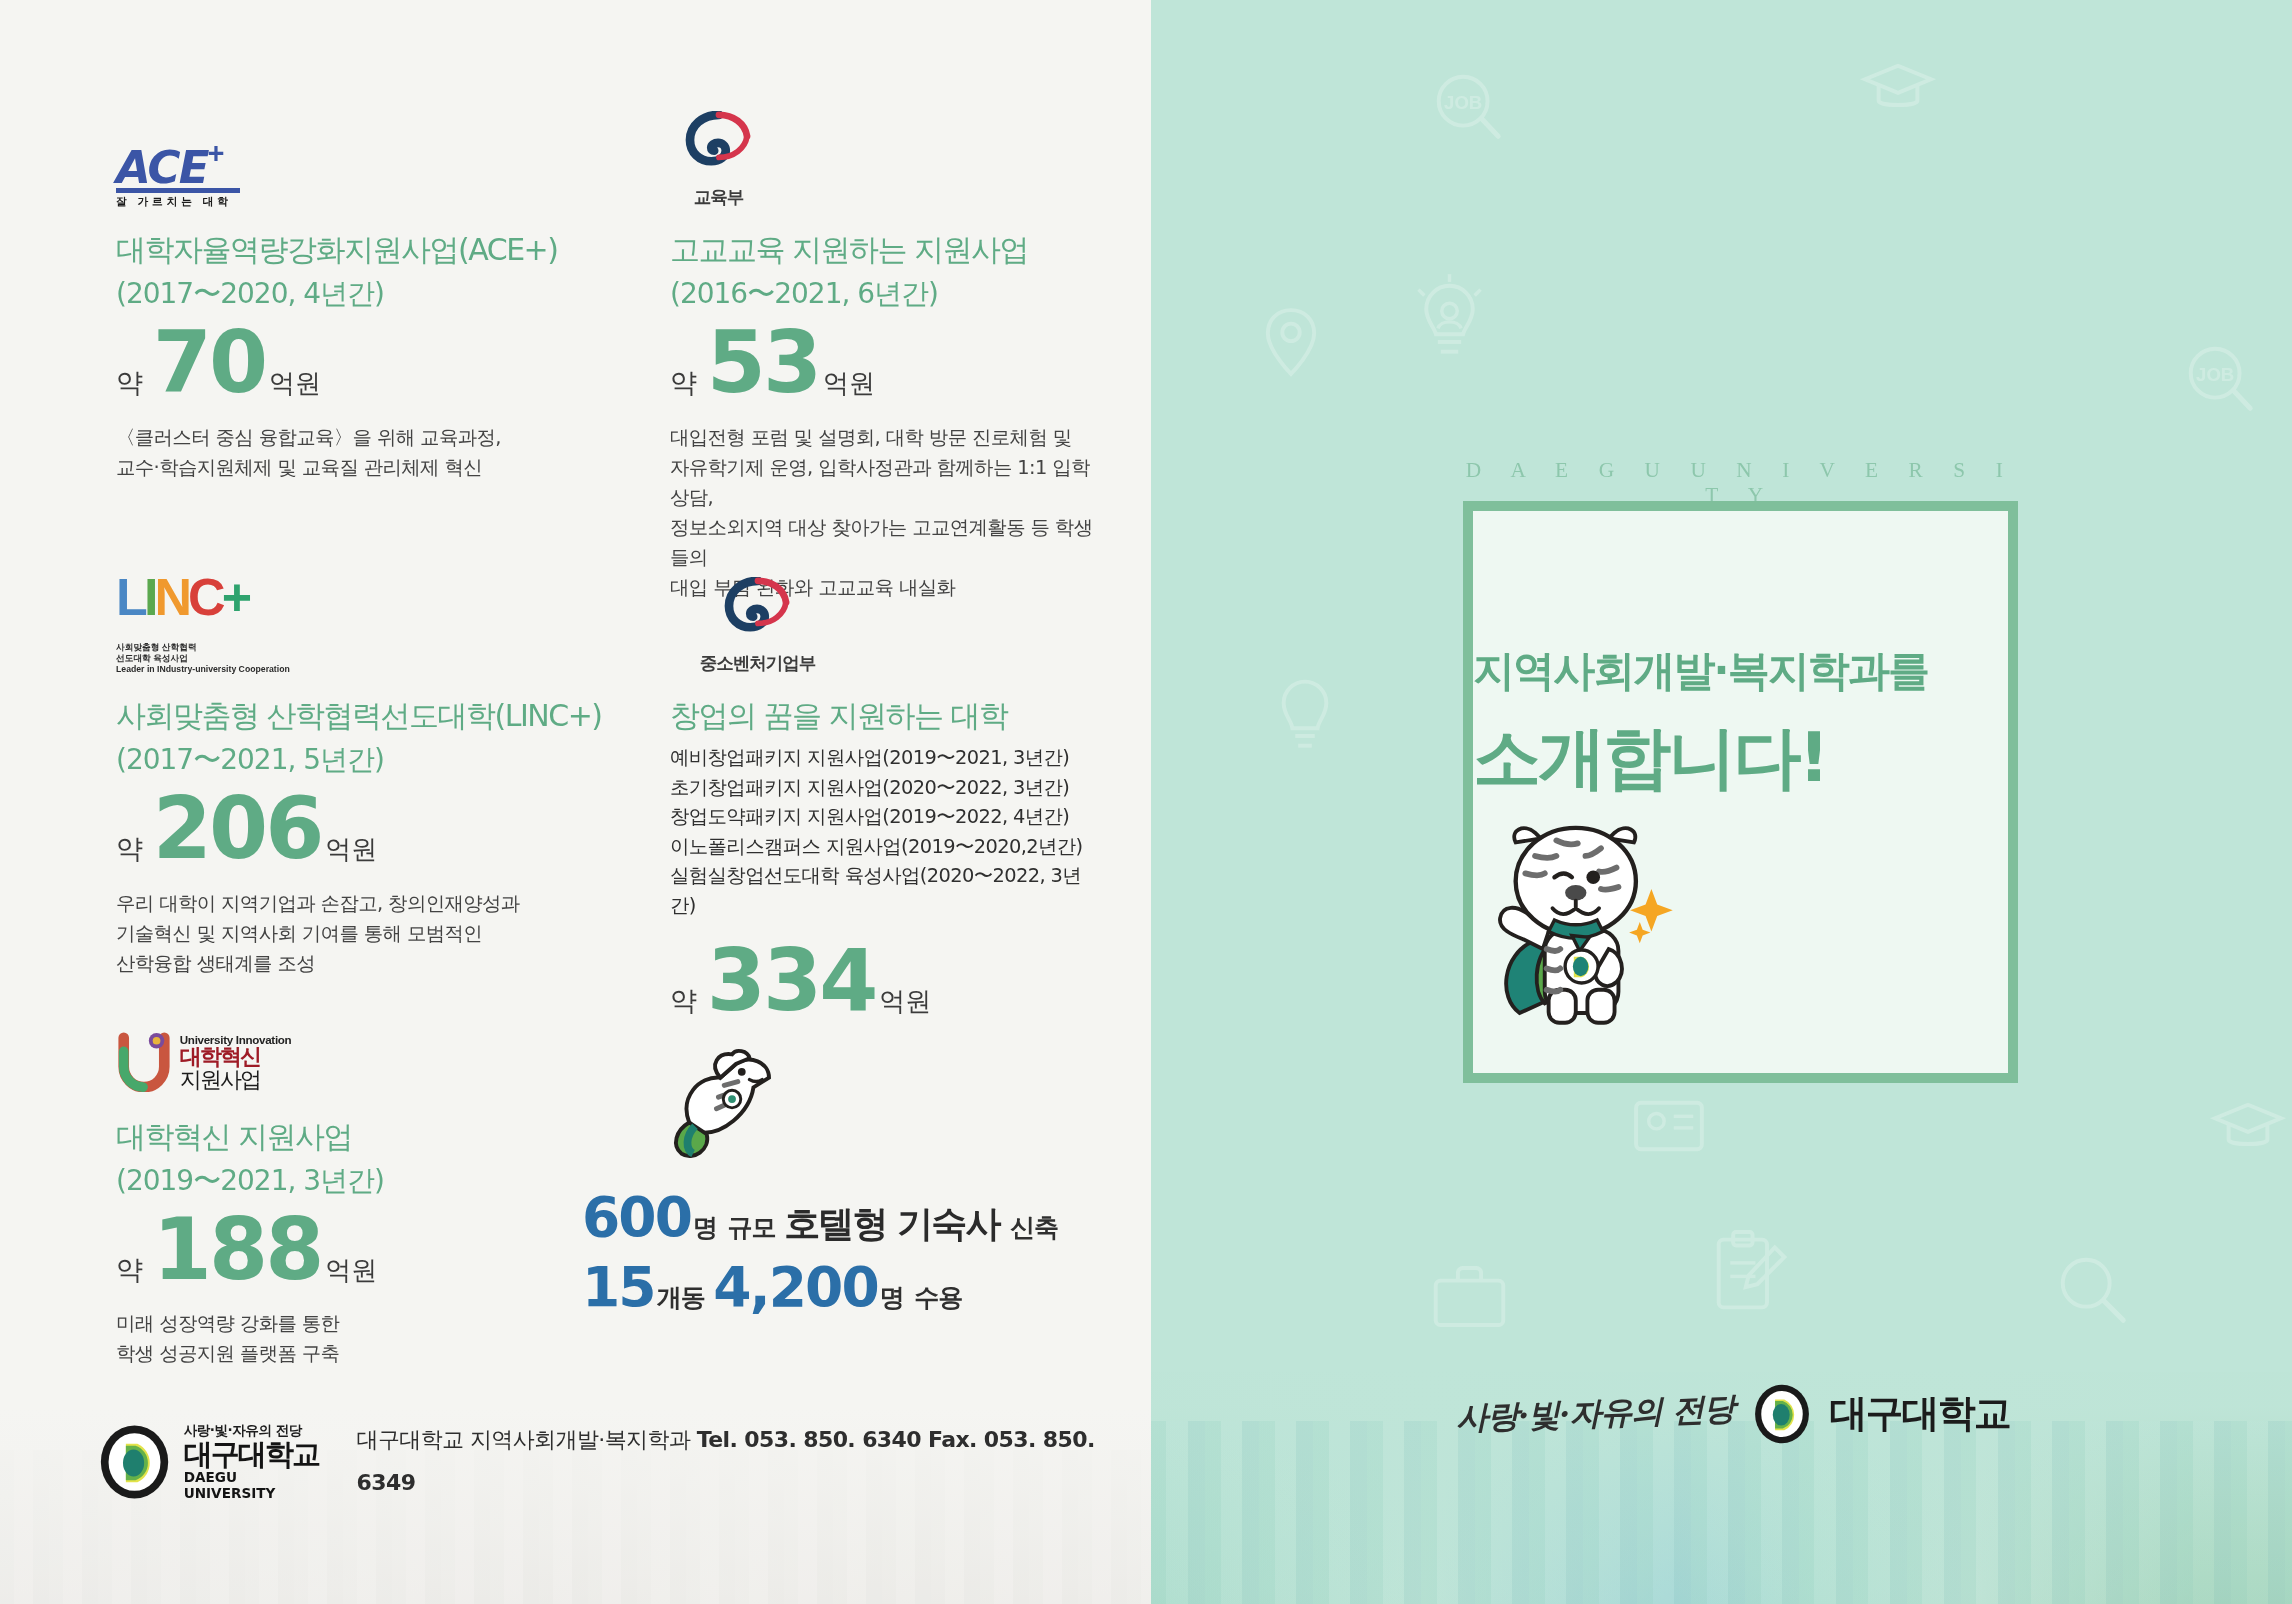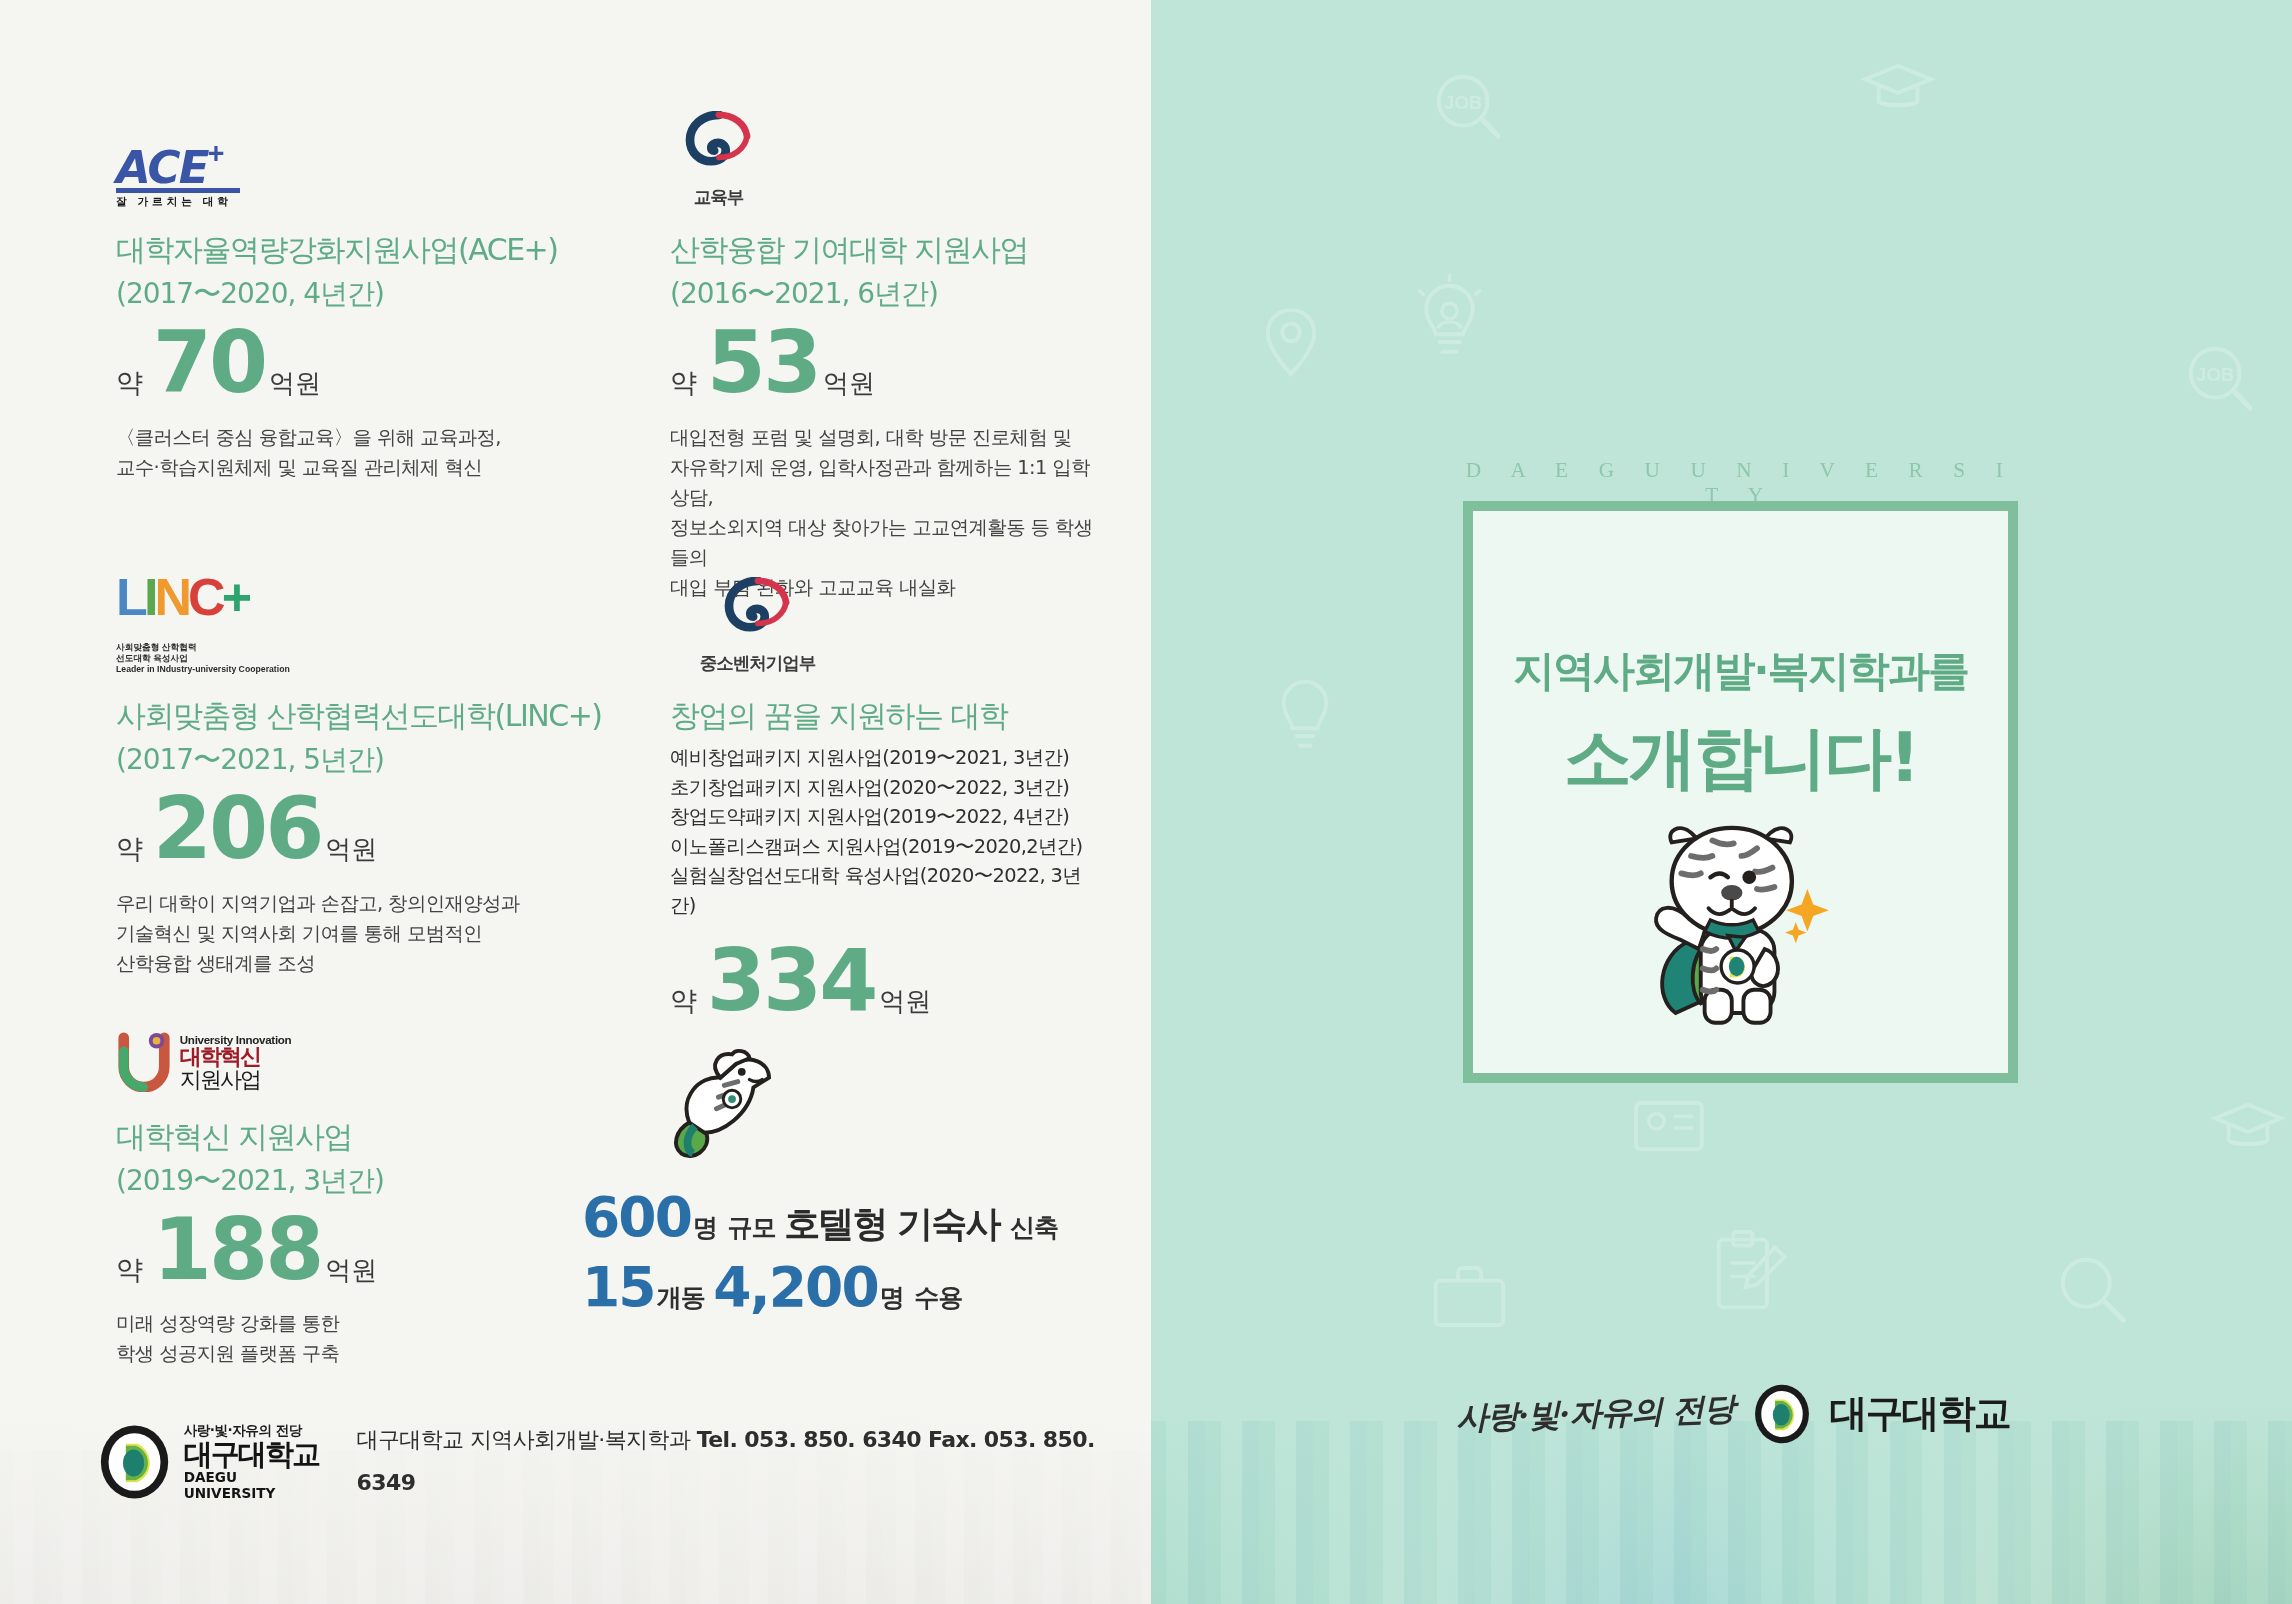--- a/index.html
+++ b/index.html
@@ -51,21 +51,21 @@
   }
 
   
   .wm{ position:absolute; opacity:.42; }
   .wm svg{ display:block; }
 
   
   .cover-frame{
     position:absolute; left:1463px; top:501px; width:555px; height:582px;
     border:10.7px solid #7fbf9b; background:#eef8f2;
-    display:flex; flex-direction:column; align-items:center;
+    display:flex; flex-direction:column; align-items:flex-start;
   }
   .daeguword{
     position:absolute; left:1463px; top:458px; width:555px;
     text-align:center; font-family:"Liberation Serif","DejaVu Serif",serif;
     letter-spacing:12.6px; font-size:21.3px; color:#8dc7ac;
   }
   .cover-line1{
     margin-top:132px; font-size:42px; font-weight:bold; color:#5fab85; letter-spacing:-1.9px;
     font-family:"DejaVu Sans","Liberation Sans",sans-serif;
   }
@@ -180,21 +180,21 @@
       <div class="logo-slot">
         <div style="text-align:center;width:97px;">
           <svg width="72" height="58" viewBox="0 0 74 60">
             <path d="M37 4c-17 0-30 11-30 26 0 13 10 22 22 22 9 0 15-5 15-11 0-5-4-8-8-8-4 0-7 2-7 5 0 2 1 3 3 3" fill="none" stroke="#1d3f63" stroke-width="9" stroke-linecap="round"></path>
             <path d="M37 4c15 0 27 9 29 22" fill="none" stroke="#d5354c" stroke-width="7" stroke-linecap="round"></path>
             <path d="M66 26c-2 13-14 22-29 22" fill="none" stroke="#d5354c" stroke-width="6" stroke-linecap="round"></path>
           </svg>
           <div class="ministry-name">교육부</div>
         </div>
       </div>
-      <div class="prog-title" style="margin-top:21.3px;">산학융합 기여대학 지원사업</div>
+      <div class="prog-title" style="margin-top:21.3px;">고교교육 지원하는 지원사업</div>
       <div class="prog-period">(2016〜2021, 6년간)</div>
       <div class="amount-row">
         <span class="amt-approx">약</span>
         <span class="amt-num">53</span>
         <span class="amt-unit">억원</span>
       </div>
       <div class="prog-desc" style="white-space:pre-line;">대입전형 포럼 및 설명회, 대학 방문 진로체험 및
 자유학기제 운영, 입학사정관과 함께하는 1:1 입학상담,
 정보소외지역 대상 찾아가는 고교연계활동 등 학생들의
 대입 부담 완화와 고교교육 내실화</div>

